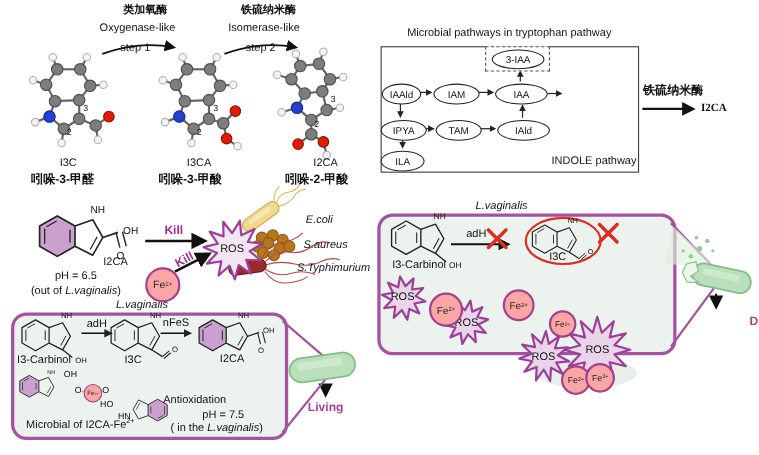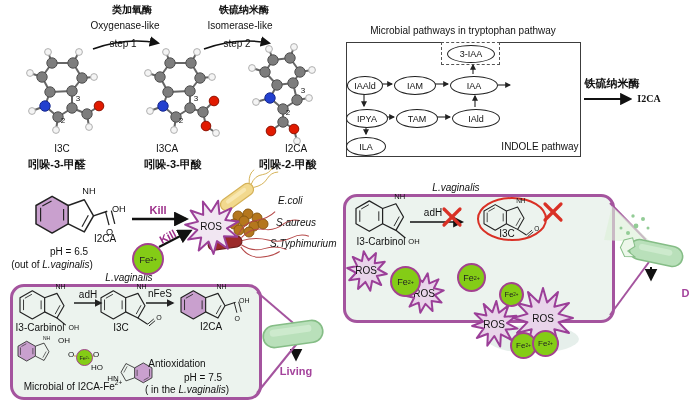--- a/index.html
+++ b/index.html
@@ -15,21 +15,21 @@
   .s11{font-size:11px;}
   .s12{font-size:10px;font-family:Liberation Serif, serif;}
   .red{color:#e8211d;}
   .purple{color:#9c2f8a;}
   .outc{color:#a4439c;}
   .rot{transform:translate(-50%,-50%) rotate(-28deg);}
   .bio-box{position:absolute;border:3.5px solid #a4549e;border-radius:14px;background:#ecf3ee;z-index:0;}
   #pathway-box{position:absolute;left:346px;top:42px;width:233px;height:113px;border:1.2px solid #3c3c3c;background:#fff;z-index:0;}
   #dash-rect{position:absolute;left:441px;top:42px;width:57px;height:21px;border:1px dashed #555;background:#fff;z-index:2;}
   .node{position:absolute;border:1.1px solid #222;border-radius:50%;background:#fff;display:flex;align-items:center;justify-content:center;font-size:9px;color:#111;z-index:3;}
-  .fe{position:absolute;border-radius:50%;background:#84cc16;border:2px solid #a3418f;display:flex;align-items:center;justify-content:center;color:#222;z-index:3;font-size:9px;}
+  .fe{position:absolute;border-radius:50%;background:#fca5a5;border:2px solid #a3418f;display:flex;align-items:center;justify-content:center;color:#222;z-index:3;font-size:9px;}
   .fe sup{font-size:0.6em;line-height:0;}
   sup{font-size:0.65em;}
 </style>
 </head>
 <body>
 
 <div id="stage">
 
   <div class="bio-box" id="living-box" style="left:10px;top:284px;width:246px;height:110px;"></div>
   <div class="bio-box" id="die-box" style="left:343px;top:194px;width:266px;height:123px;"></div>
@@ -363,57 +363,57 @@
 
   <div class="lbl b s12" style="left:132px;top:10px;">类加氧酶</div>
   <div class="lbl s10" style="left:125px;top:26px;">Oxygenase-like</div>
   <div class="lbl s9" style="left:123px;top:44px;">step 1</div>
   <div class="lbl b s12" style="left:244px;top:10px;">铁硫纳米酶</div>
   <div class="lbl s10" style="left:240px;top:26px;">Isomerase-like</div>
   <div class="lbl s9" style="left:237px;top:44px;">step 2</div>
 
   <div class="lbl s9" style="left:62px;top:149px;">I3C</div>
   <div class="lbl b s11" style="left:57px;top:164px;">吲哚-3-甲醛</div>
-  <div class="lbl s9" style="left:167px;top:149px;">I3CA</div>
+  <div class="lbl s9" style="left:181px;top:149px;">I3CA</div>
   <div class="lbl b s11" style="left:173px;top:164px;">吲哚-3-甲酸</div>
   <div class="lbl s9" style="left:296px;top:149px;">I2CA</div>
   <div class="lbl b s11" style="left:288px;top:164px;">吲哚-2-甲酸</div>
 
   <div class="lbl s8" style="left:78px;top:99px;">3</div>
   <div class="lbl s8" style="left:63px;top:121px;">2</div>
   <div class="lbl s8" style="left:196px;top:99px;">3</div>
   <div class="lbl s8" style="left:181px;top:121px;">2</div>
   <div class="lbl s8" style="left:303px;top:91px;">3</div>
   <div class="lbl s8" style="left:288px;top:113px;">2</div>
 
   <div class="lbl s9" style="left:463px;top:31px;">Microbial pathways in tryptophan pathway</div>
   <div class="lbl s9" style="left:540px;top:147px;text-align:right;">INDOLE pathway</div>
   <div class="lbl b s11" style="left:612px;top:83px;">铁硫纳米酶</div>
   <div class="lbl b s12" style="left:649px;top:99px;">I2CA</div>
 
   <div class="lbl s9" style="left:105px;top:239px;">I2CA</div>
   <div class="lbl s9" style="left:69px;top:252px;">pH = 6.5</div>
-  <div class="lbl s9" style="left:52px;top:265px;"><span>(out of </span><span class="i">L.vaginalis</span><span>)</span></div>
+  <div class="lbl s9" style="left:69px;top:265px;"><span>(out of </span><span class="i">L.vaginalis</span><span>)</span></div>
   <div class="lbl b s11 purple" style="left:158px;top:210px;">Kill</div>
   <div class="lbl b s11 purple rot" style="left:168px;top:237px;">Kill</div>
   <div class="lbl s10" style="left:211px;top:227px;">ROS</div>
   <div class="lbl lblL i s9" style="left:278px;top:201px;">E.coli</div>
   <div class="lbl lblL i s9" style="left:276px;top:223px;">S.aureus</div>
   <div class="lbl lblL i s9" style="left:270px;top:244px;">S.Typhimurium</div>
 
   <div class="lbl i s10" style="left:129px;top:278px;">L.vaginalis</div>
   <div class="lbl s9" style="left:40px;top:328px;">I3-Carbinol</div>
   <div class="lbl s9" style="left:88px;top:295px;">adH</div>
   <div class="lbl s9" style="left:121px;top:328px;">I3C</div>
   <div class="lbl s9" style="left:160px;top:294px;">nFeS</div>
   <div class="lbl s9" style="left:211px;top:327px;">I2CA</div>
   <div class="lbl s9" style="left:73px;top:386px;"><span>Microbial of I2CA-Fe</span><sup>2+</sup></div>
   <div class="lbl s9" style="left:177px;top:364px;">Antioxidation</div>
   <div class="lbl s9" style="left:203px;top:378px;">pH = 7.5</div>
-  <div class="lbl s9" style="left:187px;top:390px;"><span>( in the </span><span class="i">L.vaginalis</span><span>)</span></div>
+  <div class="lbl s9" style="left:197px;top:390px;"><span>( in the </span><span class="i">L.vaginalis</span><span>)</span></div>
   <div class="lbl b s11 outc" style="left:296px;top:371px;text-align:center;">Living</div>
 
   <div class="lbl i s10" style="left:456px;top:188px;">L.vaginalis</div>
   <div class="lbl s9" style="left:381px;top:242px;">I3-Carbinol</div>
   <div class="lbl s9" style="left:433px;top:213px;">adH</div>
   <div class="lbl s9" style="left:507px;top:234px;">I3C</div>
   <div class="lbl s9" style="left:366px;top:271px;">ROS</div>
   <div class="lbl s9" style="left:424px;top:294px;">ROS</div>
   <div class="lbl s9" style="left:494px;top:325px;">ROS</div>
   <div class="lbl s10" style="left:543px;top:319px;">ROS</div>

